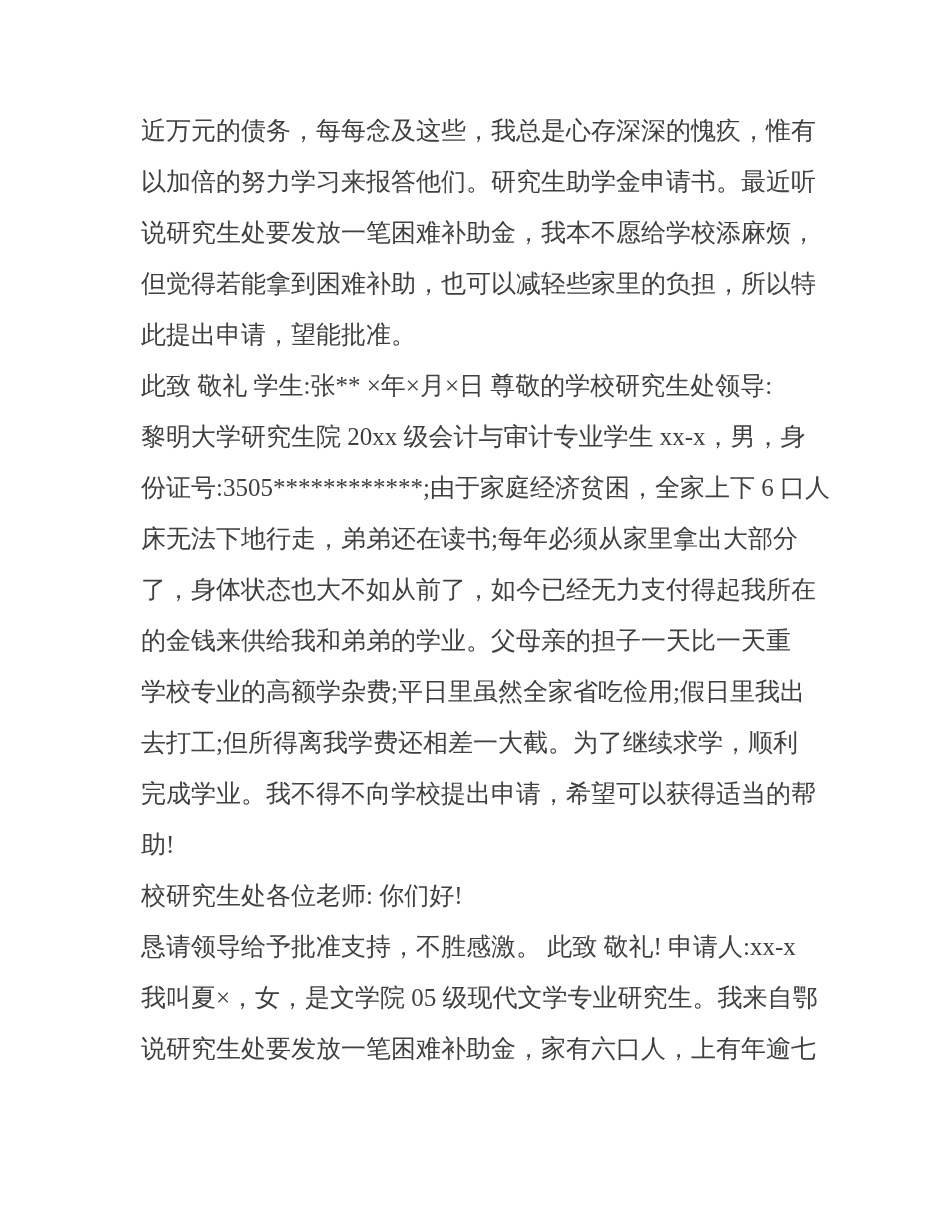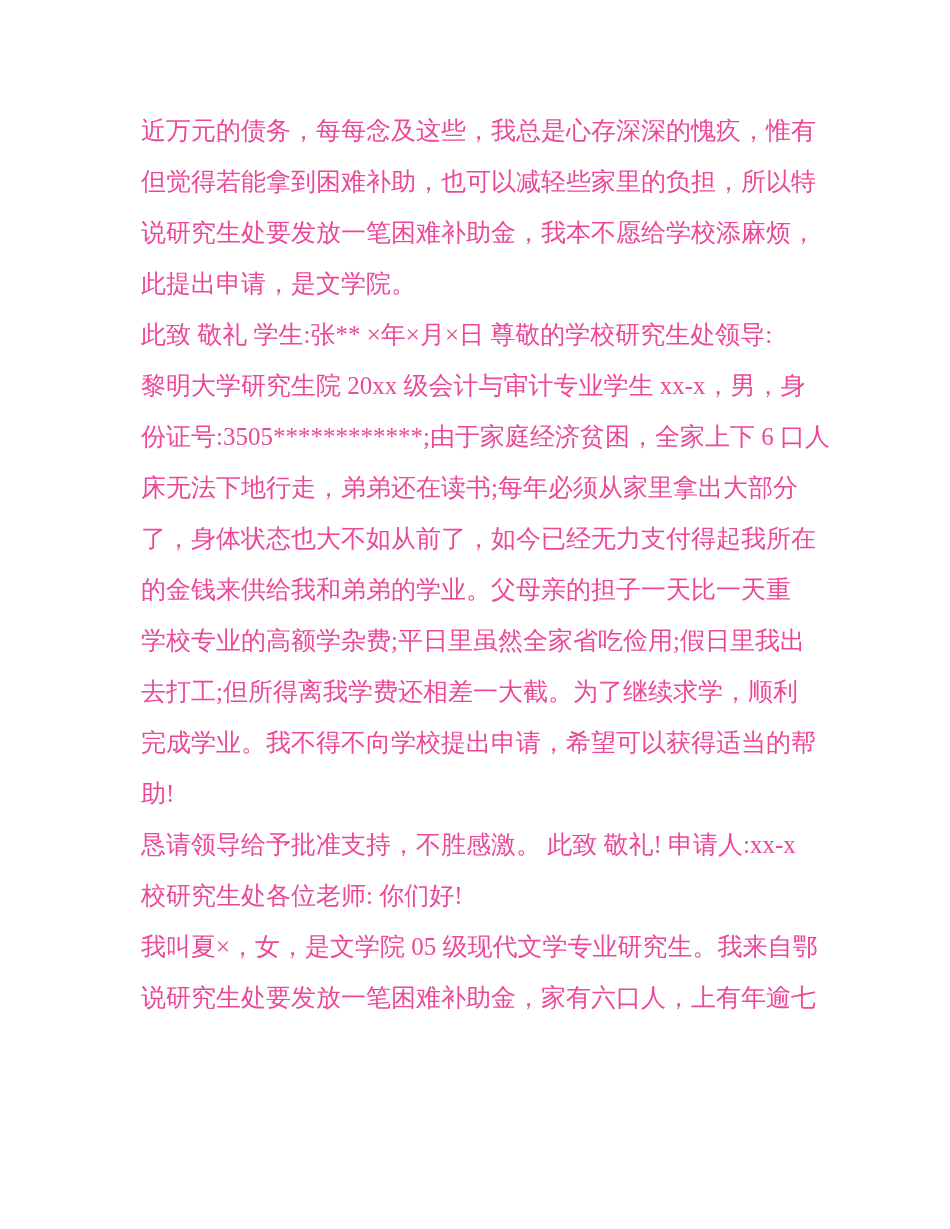--- a/index.html
+++ b/index.html
@@ -25,43 +25,44 @@
     position: absolute;
     left: 141px;
     top: 105px;
     width: 700px;
   }
   .line {
     font-family: "Liberation Serif", "DejaVu Serif", serif;
     font-size: 25px;
     line-height: 51px;
     height: 51px;
-    color: #ec4899;
+    color: #404040;
     white-space: pre;
     font-weight: 400;
     text-rendering: optimizeLegibility;
   }
 </style>
 </head>
 <body style="background: rgb(255, 255, 255);">
 
 <div class="page">
   <div class="text-block" id="lines-container" style="color: rgb(38, 38, 38);">
       <div class="line">近万元的债务，每每念及这些，我总是心存深深的愧疚，惟有</div>
+      <div class="line">以加倍的努力学习来报答他们。研究生助学金申请书。最近听</div>
+      <div class="line">说研究生处要发放一笔困难补助金，我本不愿给学校添麻烦，</div>
       <div class="line">但觉得若能拿到困难补助，也可以减轻些家里的负担，所以特</div>
-      <div class="line">说研究生处要发放一笔困难补助金，我本不愿给学校添麻烦，</div>
-      <div class="line">此提出申请，是文学院。</div>
+      <div class="line">此提出申请，望能批准。</div>
       <div class="line">此致 敬礼 学生:张** ×年×月×日 尊敬的学校研究生处领导:</div>
       <div class="line">黎明大学研究生院 20xx 级会计与审计专业学生 xx-x，男，身</div>
       <div class="line">份证号:3505************;由于家庭经济贫困，全家上下 6 口人</div>
       <div class="line">床无法下地行走，弟弟还在读书;每年必须从家里拿出大部分</div>
       <div class="line">了，身体状态也大不如从前了，如今已经无力支付得起我所在</div>
       <div class="line">的金钱来供给我和弟弟的学业。父母亲的担子一天比一天重</div>
       <div class="line">学校专业的高额学杂费;平日里虽然全家省吃俭用;假日里我出</div>
       <div class="line">去打工;但所得离我学费还相差一大截。为了继续求学，顺利</div>
       <div class="line">完成学业。我不得不向学校提出申请，希望可以获得适当的帮</div>
       <div class="line">助!</div>
+      <div class="line">校研究生处各位老师: 你们好!</div>
       <div class="line">恳请领导给予批准支持，不胜感激。 此致 敬礼! 申请人:xx-x</div>
-      <div class="line">校研究生处各位老师: 你们好!</div>
       <div class="line">我叫夏×，女，是文学院 05 级现代文学专业研究生。我来自鄂</div>
       <div class="line">说研究生处要发放一笔困难补助金，家有六口人，上有年逾七</div>
     </div>
 </div>
 
 </body></html>

